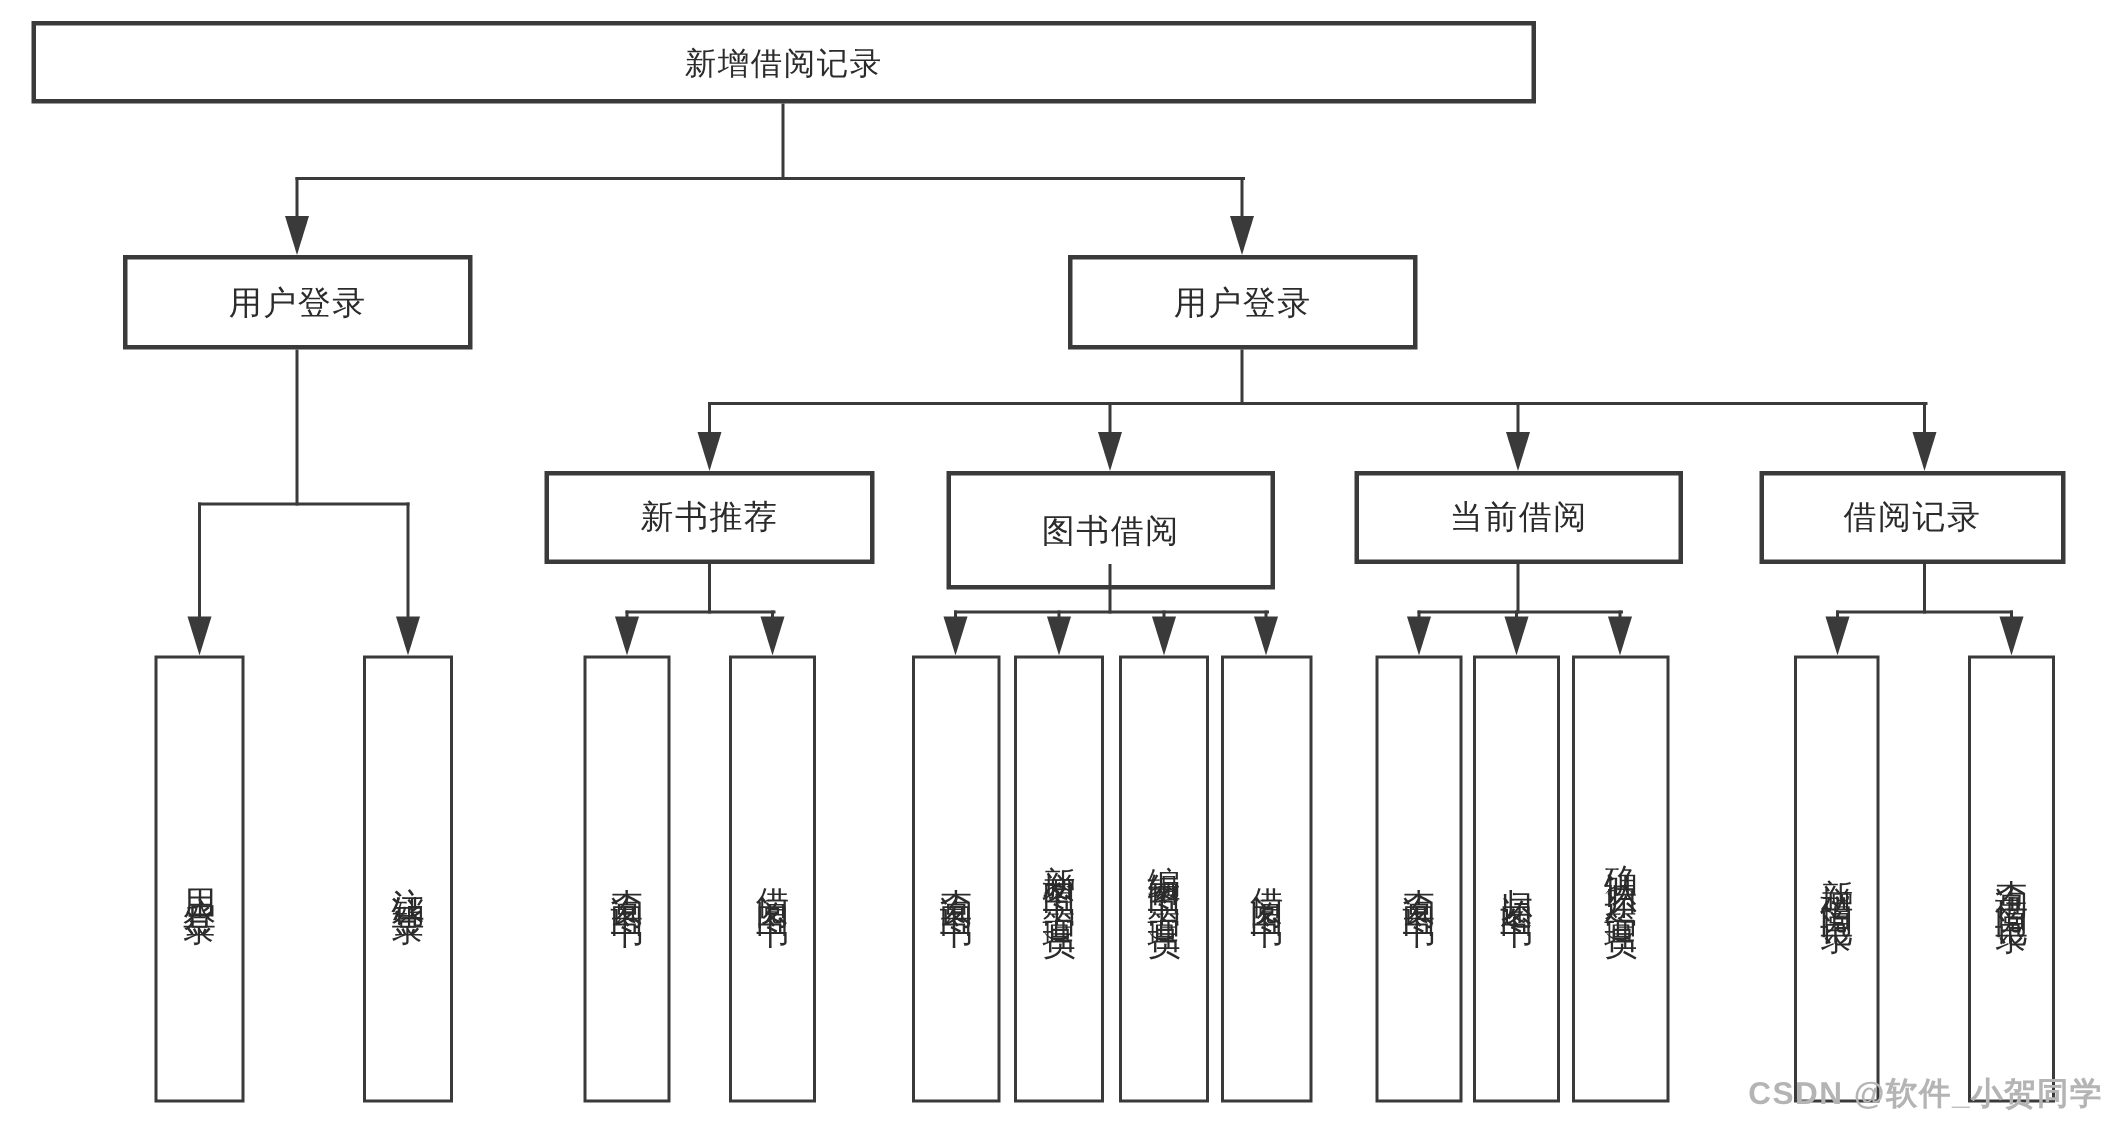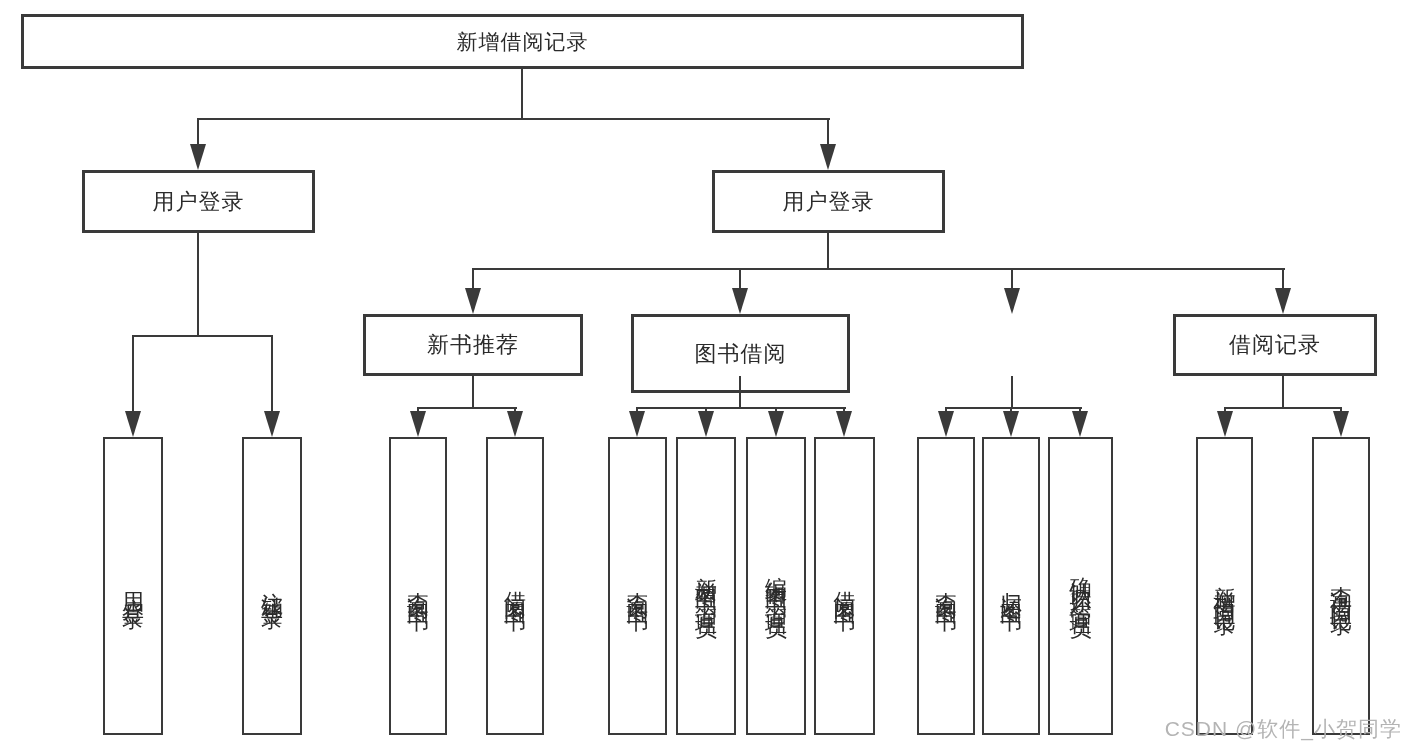--- a/index.html
+++ b/index.html
@@ -19,21 +19,21 @@
     white-space:normal;
   }
   .ln{position:absolute;background:#3a3a3a;}
   .ah{
     position:absolute;width:0;height:0;
     border-left:8px solid transparent;border-right:8px solid transparent;
     border-top:26px solid #3a3a3a;
   }
   .watermark{
     position:absolute;right:3px;bottom:4px;z-index:9;
-    color:#b4b4b4;font-size:21px;letter-spacing:1px;
+    color:#b4b4b4;font-size:21px;letter-spacing:1px;font-weight:bold;
   }
 </style>
 </head>
 <body>
 
 <div id="canvas">
 
   <div class="box root" style="left:21px;top:14px;width:1003px;height:55px">新增借阅记录</div>
 
   <div class="ln" style="left:521px;top:69px;width:2px;height:51px"></div>
@@ -59,20 +59,21 @@
   <div class="ln" style="left:739px;top:268px;width:2px;height:22px"></div>
   <div class="ln" style="left:1011px;top:268px;width:2px;height:22px"></div>
   <div class="ln" style="left:1282px;top:268px;width:2px;height:22px"></div>
   <div class="ah" style="left:465px;top:288px"></div>
   <div class="ah" style="left:732px;top:288px"></div>
   <div class="ah" style="left:1004px;top:288px"></div>
   <div class="ah" style="left:1275px;top:288px"></div>
 
   <div class="box" style="left:363px;top:314px;width:220px;height:62px">新书推荐</div>
   <div class="box" style="left:631px;top:314px;width:219px;height:79px">图书借阅</div>
+  <div class="box" style="left:903px;top:314px;width:219px;height:62px">当前借阅</div>
   <div class="box" style="left:1173px;top:314px;width:204px;height:62px">借阅记录</div>
 
   <div class="ln" style="left:472px;top:376px;width:2px;height:33px"></div>
   <div class="ln" style="left:417px;top:407px;width:100px;height:2px"></div>
   <div class="ln" style="left:417px;top:407px;width:2px;height:8px"></div>
   <div class="ln" style="left:514px;top:407px;width:2px;height:8px"></div>
   <div class="ah" style="left:410px;top:411px"></div>
   <div class="ah" style="left:507px;top:411px"></div>
 
   <div class="ln" style="left:739px;top:376px;width:2px;height:33px"></div>

